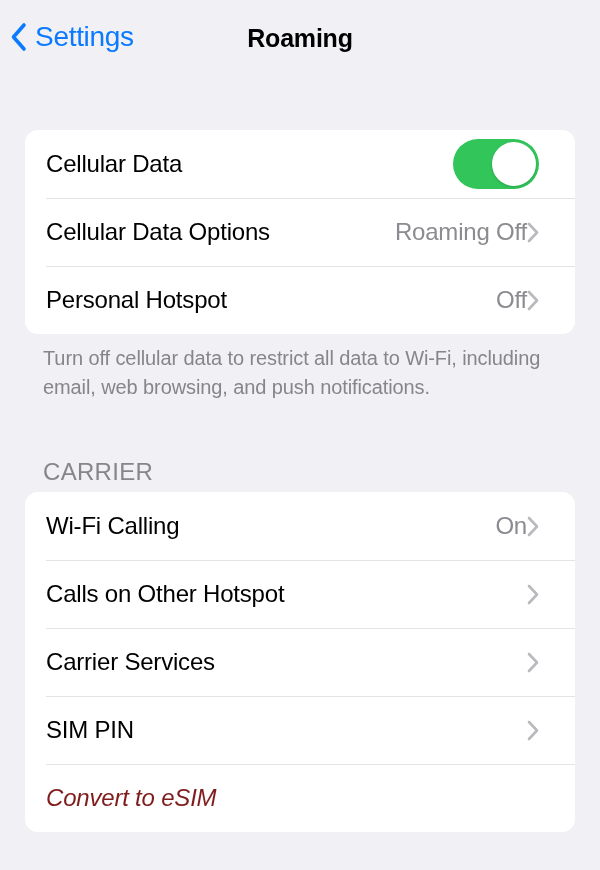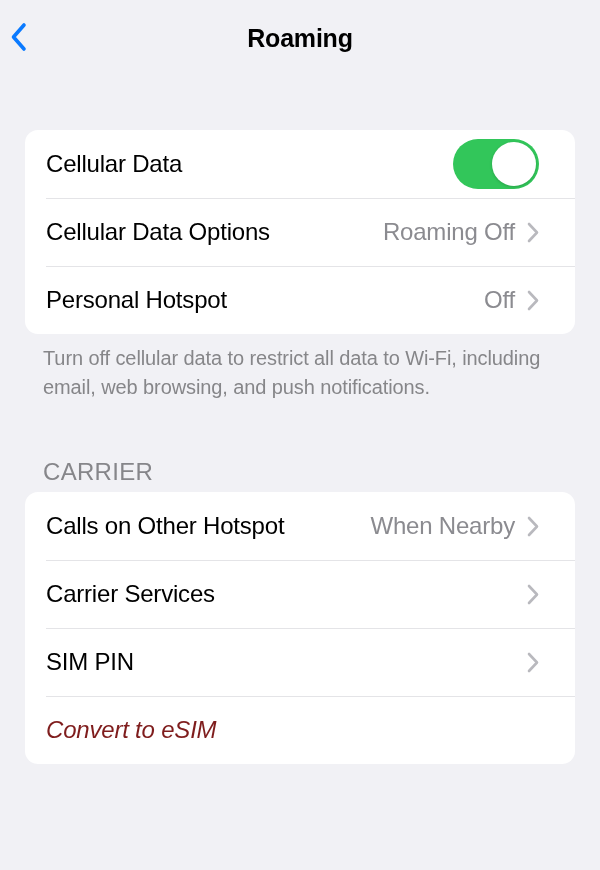--- a/index.html
+++ b/index.html
@@ -96,21 +96,21 @@
     white-space: nowrap;
   }
   .row-label.link {
     color: #7f1d1d;
     font-style: italic;
   }
   .row-right {
     margin-left: auto;
     display: flex;
     align-items: center;
-    gap: 12px;
+    gap: 0;
   }
   .row-value {
     font-size: 24px;
     color: #8b8b90;
     letter-spacing: -0.2px;
     white-space: nowrap;
   }
   .chevron {
     display: block;
     width: 12px;
@@ -162,20 +162,21 @@
 </head>
 <body>
 
 <div class="screen">
 
   <div class="navbar">
     <div class="back-button">
       <svg class="back-chevron" viewBox="0 0 17 30">
         <polyline points="14,3 3.5,15 14,27" fill="none" stroke="#0a7aff" stroke-width="3.6" stroke-linecap="round" stroke-linejoin="round"></polyline>
       </svg>
+      <span class="back-label">Settings</span>
     </div>
     <div class="nav-title">Roaming</div>
   </div>
 
   <div class="card" id="card-data">
 
     <div class="row">
       <span class="row-label">Cellular Data</span>
       <span class="row-right">
         <span class="toggle">
@@ -205,25 +206,33 @@
     </div>
 
   </div>
 
   <div class="footer-note">Turn off cellular data to restrict all data to Wi-Fi, including email, web browsing, and push notifications.</div>
 
   <div class="section-header">CARRIER</div>
 
   <div class="card" id="card-carrier">
 
+    <div class="row">
+      <span class="row-label">Wi-Fi Calling</span>
+      <span class="row-right">
+        <span class="row-value">On</span>
+        <svg class="chevron" viewBox="0 0 12 21">
+          <polyline points="2,2 10,10.5 2,19" fill="none" stroke="#b9b9be" stroke-width="2.6" stroke-linecap="round" stroke-linejoin="round"></polyline>
+        </svg>
+      </span>
+    </div>
 
     <div class="row">
       <span class="row-label">Calls on Other Hotspot</span>
       <span class="row-right">
-        <span class="row-value">When Nearby</span>
         <svg class="chevron" viewBox="0 0 12 21">
           <polyline points="2,2 10,10.5 2,19" fill="none" stroke="#b9b9be" stroke-width="2.6" stroke-linecap="round" stroke-linejoin="round"></polyline>
         </svg>
       </span>
     </div>
 
     <div class="row">
       <span class="row-label">Carrier Services</span>
       <span class="row-right">
         <span class="row-value"></span>

